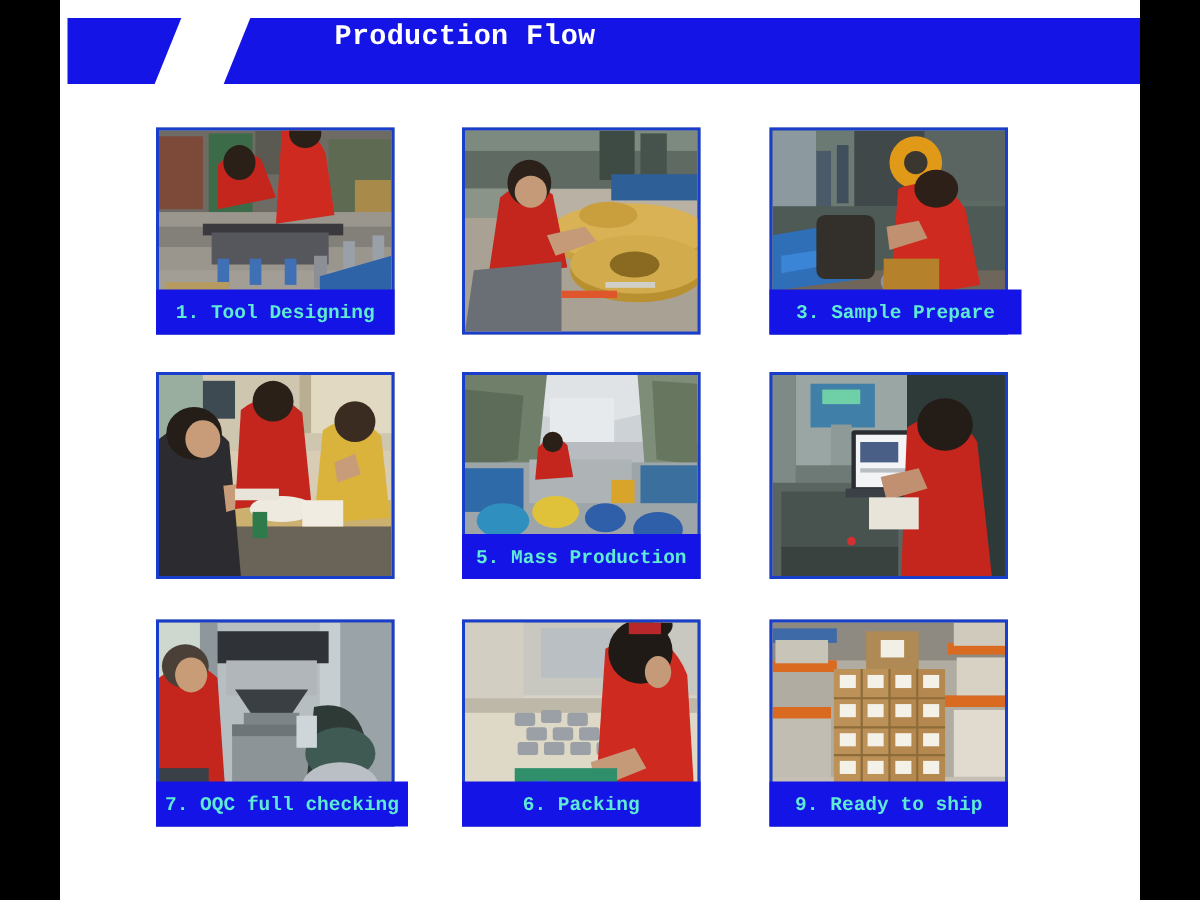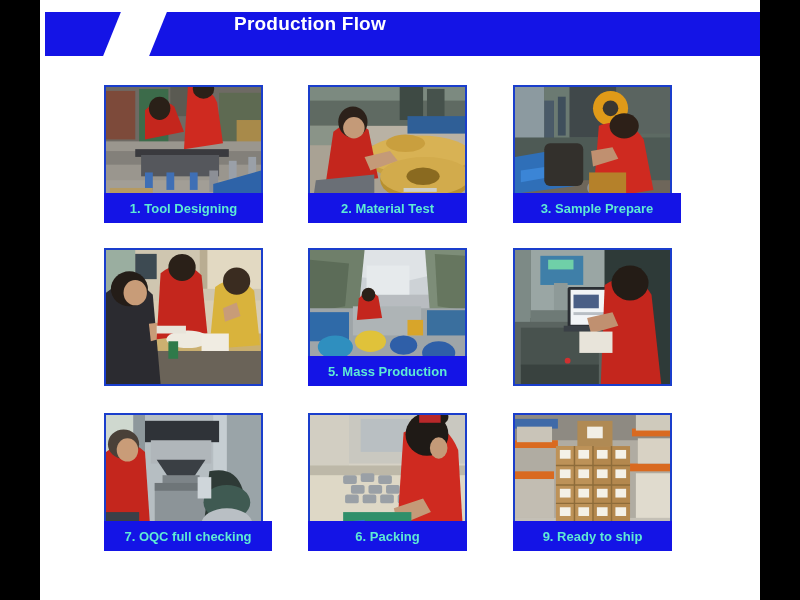--- a/index.html
+++ b/index.html
@@ -6,21 +6,21 @@
     margin: 0;
     padding: 0;
     background: #000000;
   }
   #root {
     position: relative;
     width: 800px;
     height: 600px;
     background: #ffffff;
     overflow: hidden;
-    font-family: Liberation Sans, sans-serif;
+    font-family: Liberation Mono, monospace;
   }
   
   .letterbox {
     position: absolute;
     top: 0;
     height: 600px;
     background: #000000;
     z-index: 40;
   }
   .letterbox.left  { left: 0;   width: 40px; }
@@ -181,21 +181,20 @@
           <ellipse cx="98" cy="58" rx="20" ry="9" fill="#c99f3e"></ellipse>
           <path d="M24 46 q18 -16 36 -2 l10 50 -54 6 z" fill="#c4261d"></path>
           <ellipse cx="44" cy="36" rx="15" ry="16" fill="#2c211a"></ellipse>
           <ellipse cx="45" cy="42" rx="11" ry="11" fill="#c49a78"></ellipse>
           <path d="M56 72 l26 -6 8 10 -28 10 z" fill="#c49a78"></path>
           <path d="M6 96 l60 -6 v48 h-66 z" fill="#6a6f76"></path>
           <rect x="66" y="110" width="38" height="5" fill="#e0562c"></rect>
           <rect x="96" y="104" width="34" height="4" fill="#cfcfc8"></rect>
         </svg>
       </div>
-      <div class="label">2. Material Test</div>
     </div>
 
     <div class="card c2 r0 wide-label">
       <div class="photo">
         <svg viewBox="0 0 159 138" preserveAspectRatio="none">
           <rect x="0" y="0" width="159" height="138" fill="#5d6a63"></rect>
           <rect x="0" y="0" width="30" height="138" fill="#8c9aa0"></rect>
           <rect x="30" y="0" width="26" height="60" fill="#6b7a72"></rect>
           <rect x="56" y="0" width="48" height="52" fill="#40484a"></rect>
           <rect x="104" y="0" width="55" height="48" fill="#5a6460"></rect>

